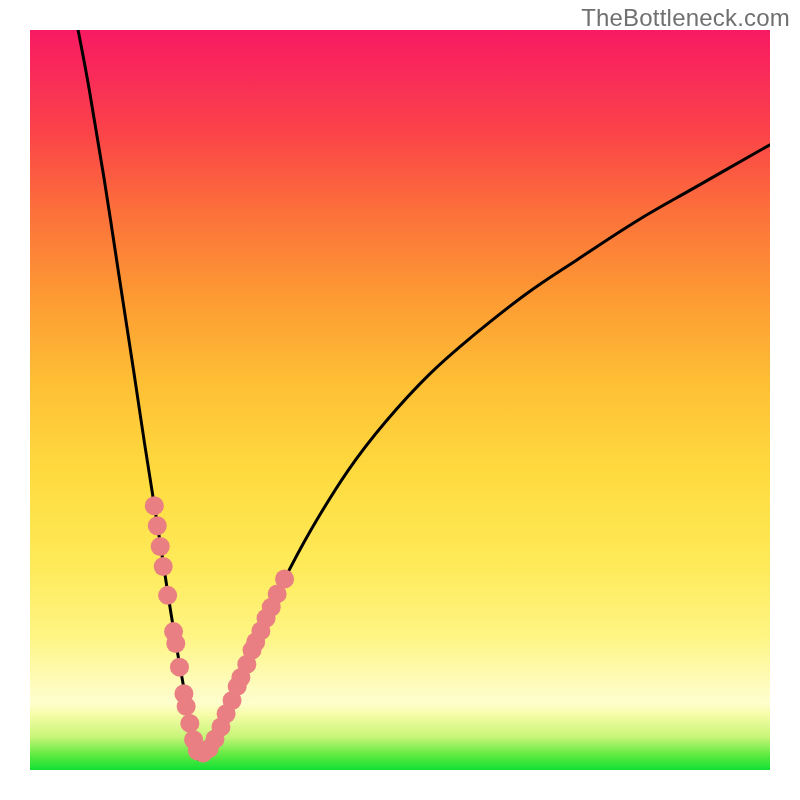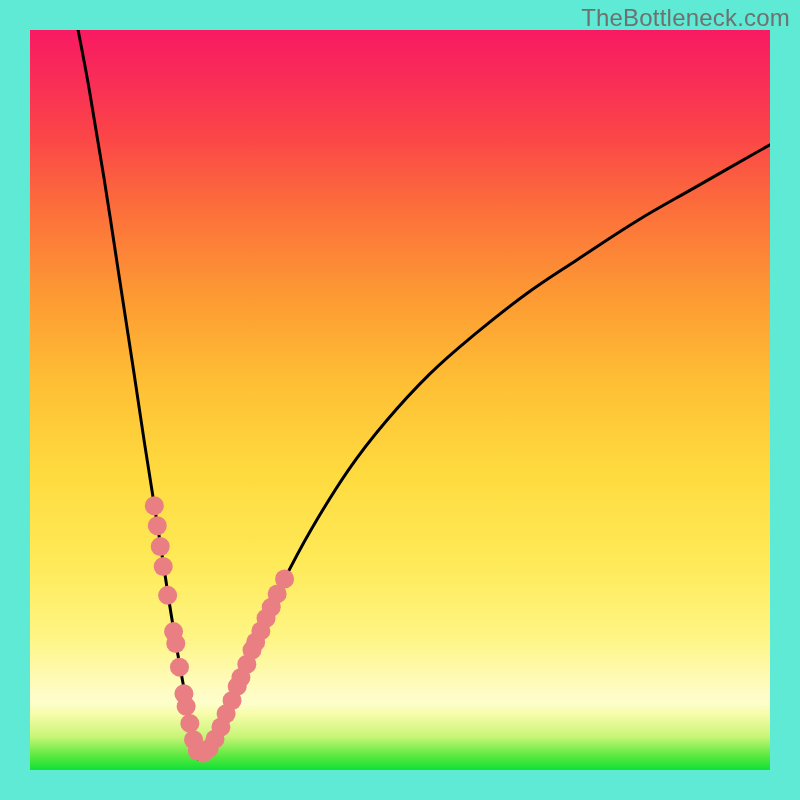--- a/index.html
+++ b/index.html
@@ -9,21 +9,21 @@
     height: 800px;
     background: #000;
     overflow: hidden;
   }
   .frame {
     position: absolute;
     left: 0;
     top: 0;
     width: 800px;
     height: 800px;
-    background: #5eead4;
+    background: #ffffff;
   }
   .plot {
     position: absolute;
     left: 30px;
     top: 30px;
     width: 740px;
     height: 740px;
     
     background: linear-gradient(
       to top,

